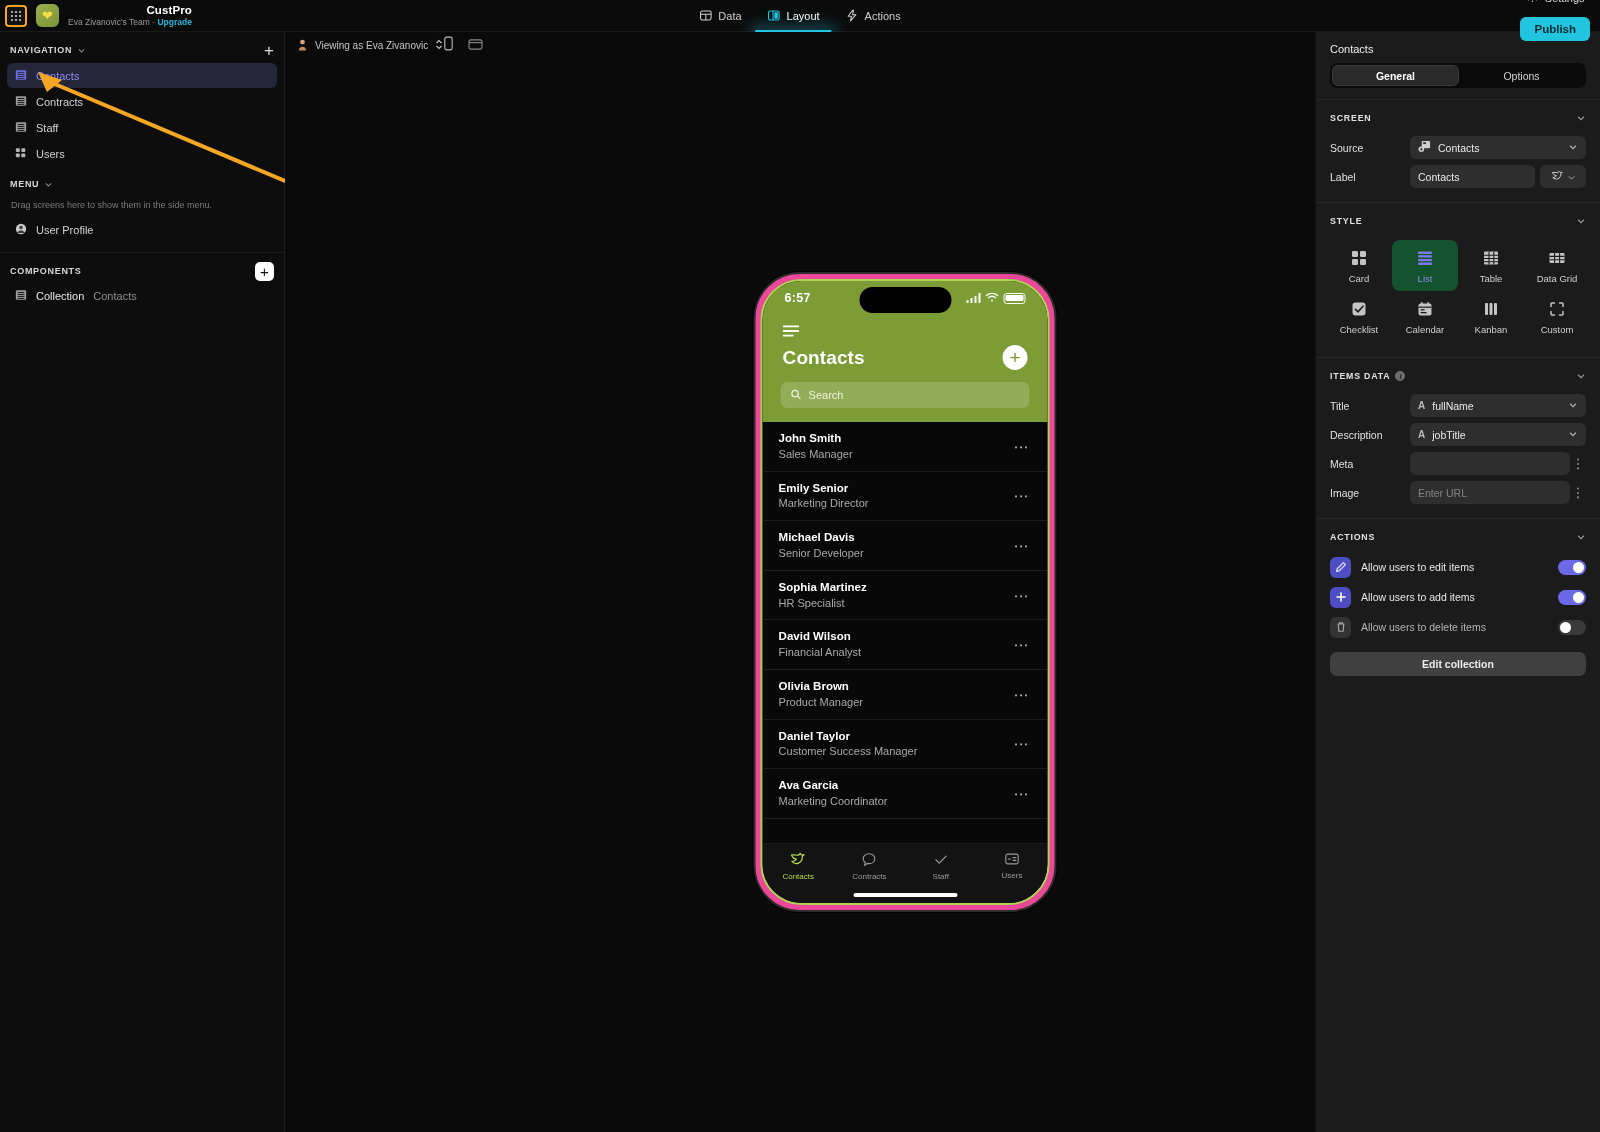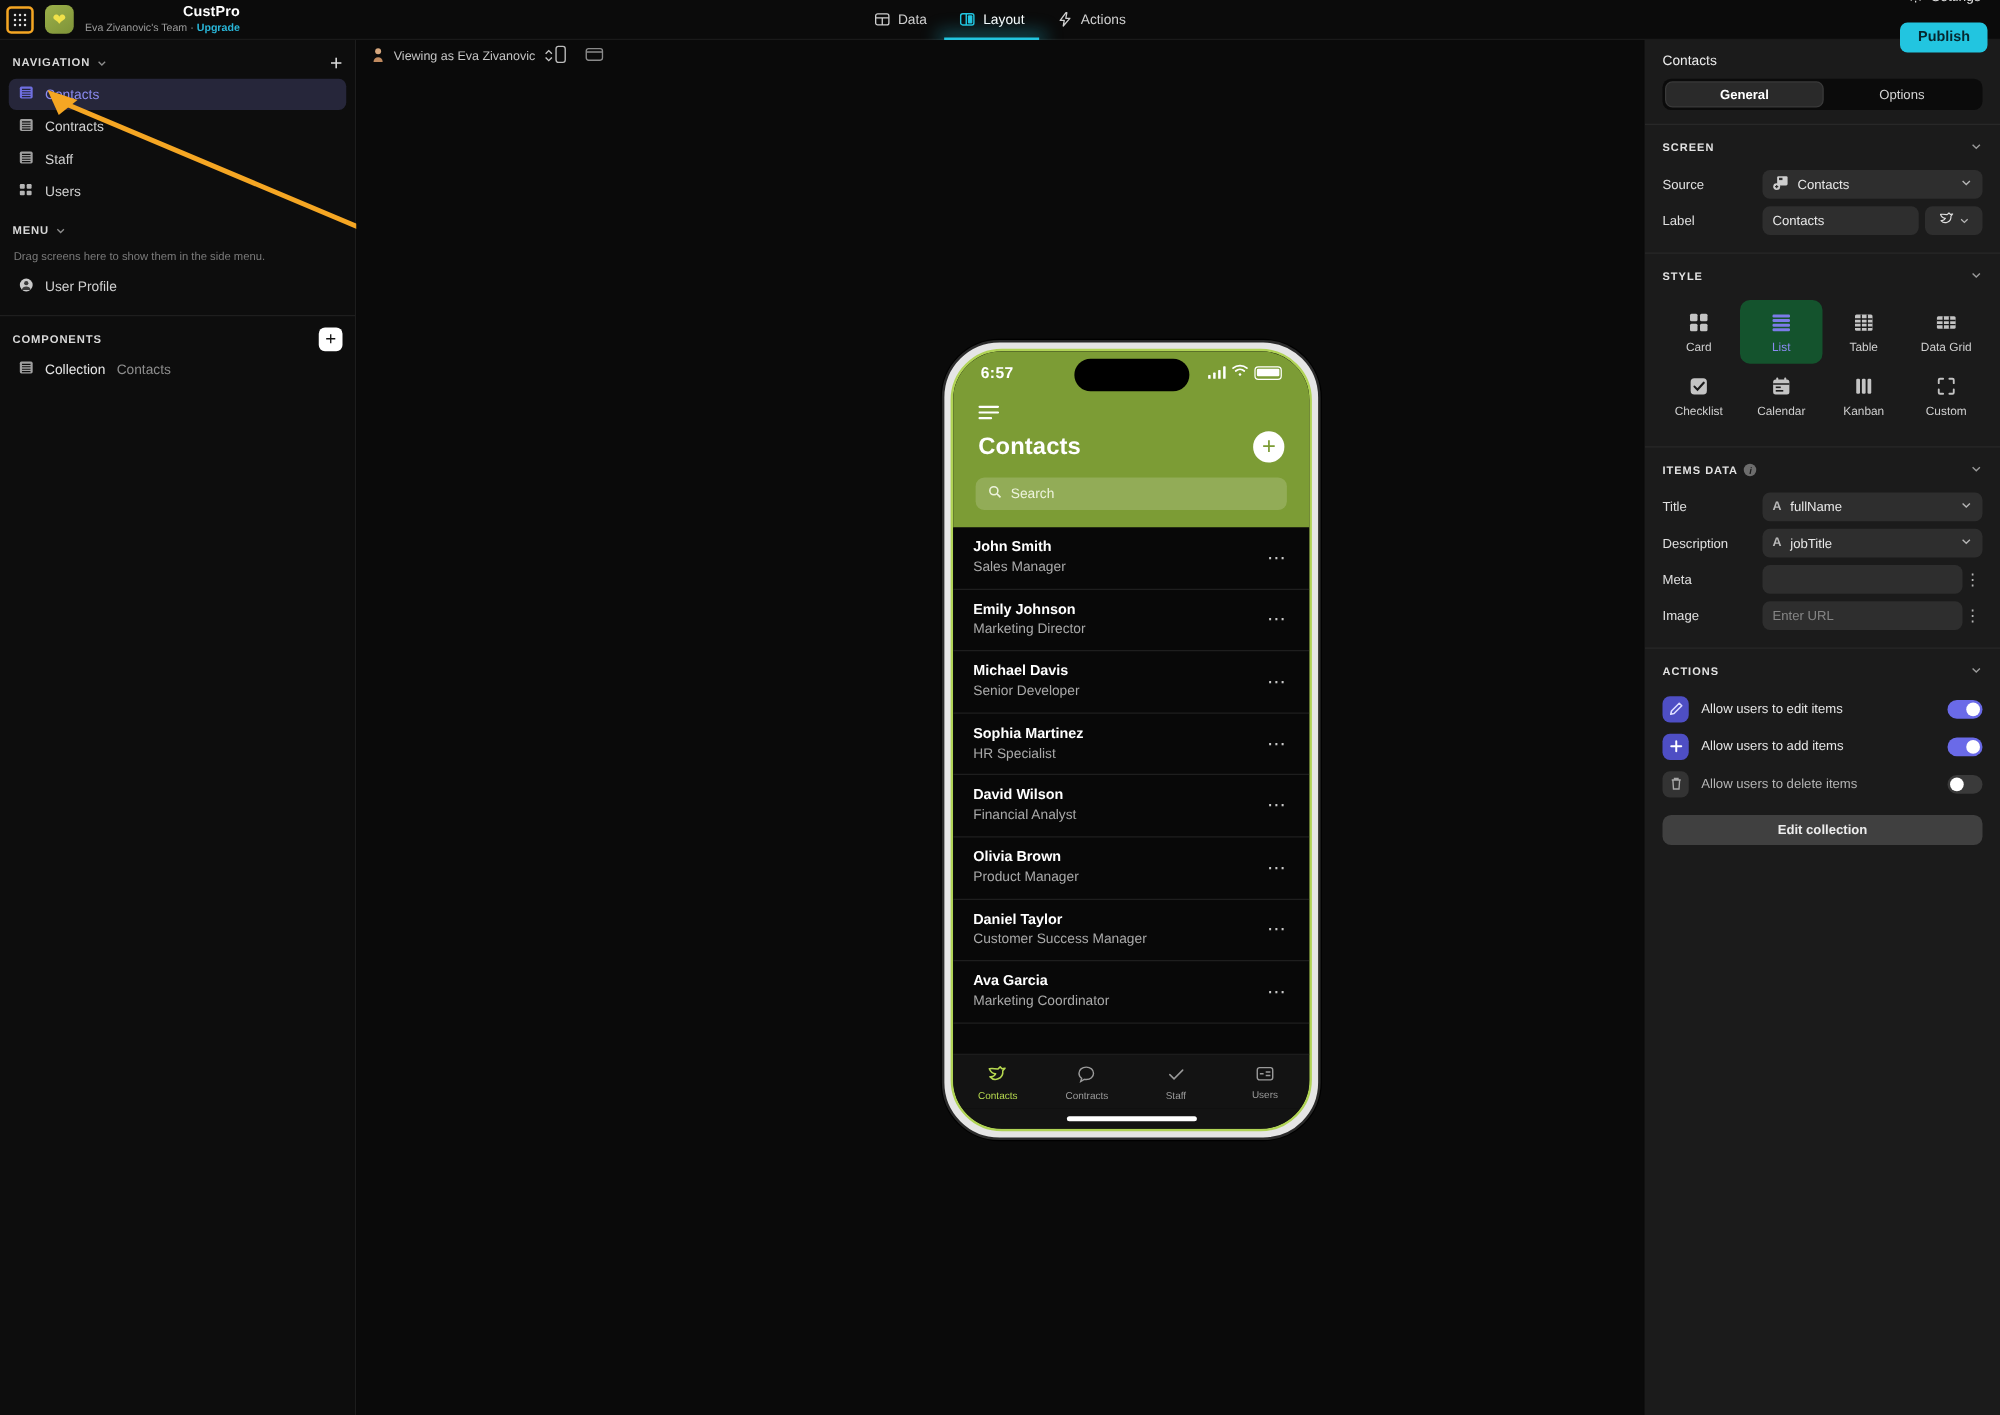--- a/index.html
+++ b/index.html
@@ -86,21 +86,21 @@
   .canvas { flex: 1; background: #0a0a0a; position: relative; min-width: 0; display: flex; flex-direction: row; }
   .canvas-bar { height: 27px; display: flex; align-items: center; padding: 0 12px; flex: none; }
   .viewing-as { display: flex; align-items: center; gap: 7px; font-size: 10px; color: #c6c6c6; }
   .view-toggles { margin-left: auto; display: flex; align-items: center; gap: 14px; color: #bdbdbd; }
   .canvas-stage { flex: 1; position: relative; }
 
   
   .phone {
     position: absolute; left: 50%; top: 240px; transform: translateX(-50%);
     width: 303px; height: 640px; border-radius: 46px;
-    background: #e5e5e5; border: 2px solid #2a2a2a;
+    background: #ec4899; border: 2px solid #2a2a2a;
     box-shadow: 0 0 0 1px #000; padding: 5px;
   }
   .phone-inner {
     width: 100%; height: 100%; border-radius: 41px; overflow: hidden;
     background: #080808; border: 2px solid #b0d356; display: flex; flex-direction: column;
     position: relative;
   }
   .ph-green { background: #7c9c35; flex: none; }
   .status-bar { height: 34px; display: flex; align-items: center; padding: 0 22px; position: relative; }
   .status-time { font-size: 12.5px; font-weight: bold; color: #fff; letter-spacing: .3px; }
@@ -469,21 +469,21 @@
             <div class="ph-list">
               <div class="ph-row">
                 <div class="ph-row-txt">
                   <div class="ph-name">John Smith</div>
                   <div class="ph-job">Sales Manager</div>
                 </div>
                 <div class="ph-dots">⋯</div>
               </div>
               <div class="ph-row">
                 <div class="ph-row-txt">
-                  <div class="ph-name">Emily Johnson</div>
+                  <div class="ph-name">Emily Senior</div>
                   <div class="ph-job">Marketing Director</div>
                 </div>
                 <div class="ph-dots">⋯</div>
               </div>
               <div class="ph-row">
                 <div class="ph-row-txt">
                   <div class="ph-name">Michael Davis</div>
                   <div class="ph-job">Senior Developer</div>
                 </div>
                 <div class="ph-dots">⋯</div>

